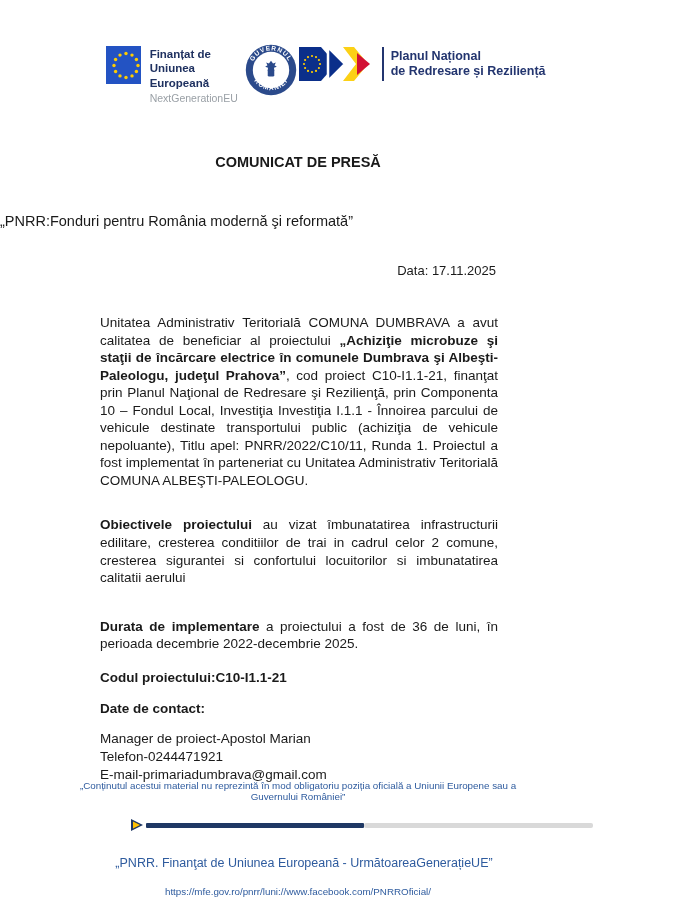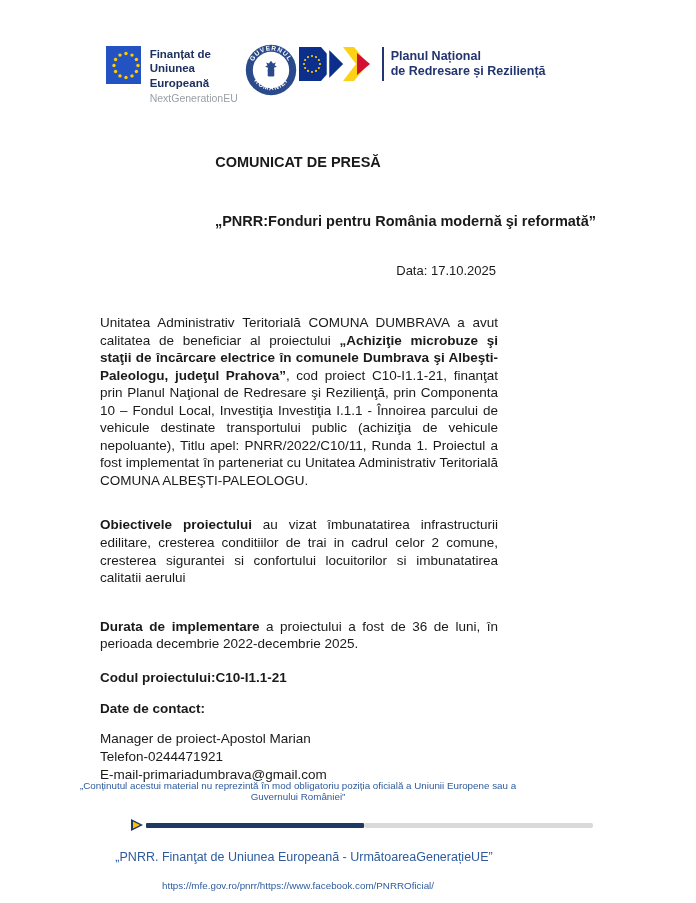--- a/index.html
+++ b/index.html
@@ -14,39 +14,39 @@
   .eu-text { padding-top:1px; }
   .eu-text .l1, .eu-text .l2 { font-weight:bold; font-size:11.5px; color:#1f3160; line-height:1.25; }
   .eu-text .l3 { font-size:10.5px; color:#9aa0a6; margin-top:2px; }
   .gov-logo { margin-top:-4px; }
   .pnrr-logo { display:flex; align-items:center; gap:7px; margin-top:0; }
   .pnrr-divider { width:1.5px; height:34px; background:#23356f; }
   .pnrr-text { font-weight:bold; font-size:12.5px; color:#23356f; line-height:1.2; white-space:nowrap; }
 
   
   .title    { margin-top:50px; text-align:center; font-weight:bold; font-size:14.5px; }
-  .subtitle { margin-top:43px; text-align:right; font-weight:bold; font-size:14.5px; }
+  .subtitle { margin-top:43px; text-align:left; font-weight:normal; font-size:14.5px; }
   .dateline { margin:34px 100px 0 0; text-align:right; font-size:13px; }
 
   
   .content { margin:36px 98px 4px 100px; font-size:13.5px; line-height:1.3; }
   .content p { text-align:justify; }
   .p-gap  { margin-top:27px; }
   .p-gap2 { margin-top:31px; }
   .code-line    { margin-top:16px; font-weight:bold; text-align:left; }
   .contact-head { margin-top:14px; font-weight:bold; text-align:left; }
   .contact-lines { margin-top:12px; line-height:1.35; }
 
   
   .footer { position:absolute; left:0; right:0; top:780px; }
   .disclaimer { text-align:center; font-size:9.8px; color:#2e5b9e; padding:0 60px; }
   .bar-row { display:flex; align-items:center; margin:16px 0 0 130px; width:463px; }
   .bar-navy { height:5px; background:#1f3864; width:218px; border-radius:1px; }
   .bar-gray { height:5px; background:#d9d9d9; flex:1; border-radius:2px; }
-  .pnrr-footer-line { margin-top:18px; text-align:center; font-size:12.5px; color:#2e5b9e;padding-left:12px; }
+  .pnrr-footer-line { margin-top:24px; text-align:center; font-size:12.5px; color:#2e5b9e;padding-left:12px; }
   .links-row { margin-top:16px; display:flex; justify-content:center; 
                font-size:9.8px; color:#2e5b9e; }
   .links-row span { cursor:pointer; }
 </style>
 </head>
 <body>
 
 <div class="page">
 
   <div class="logos">
@@ -121,21 +121,21 @@
       <div class="pnrr-divider"></div>
       <div class="pnrr-text">
         <div>Planul Național</div>
         <div>de Redresare și Reziliență</div>
       </div>
     </div>
   </div>
 
   <div class="title">COMUNICAT DE PRESĂ</div>
   <div class="subtitle">„PNRR:Fonduri pentru România modernă şi reformată”</div>
-  <div class="dateline">Data: 17.10.2025</div>
+  <div class="dateline">Data: 17.11.2025</div>
 
   <div class="content">
     <p><span>Unitatea Administrativ Teritorială COMUNA DUMBRAVA a avut calitatea de beneficiar al proiectului </span><b>„Achiziţie microbuze şi staţii de încărcare electrice în comunele Dumbrava şi Albeşti-Paleologu, judeţul Prahova”</b><span>, cod proiect C10-I1.1-21, finanţat prin Planul Naţional de Redresare şi Rezilienţă, prin Componenta 10 – Fondul Local, Investiţia Investiţia I.1.1 - Înnoirea parcului de vehicule destinate transportului public (achiziţia de vehicule nepoluante), Titlu apel: PNRR/2022/C10/11, Runda 1. Proiectul a fost implementat în parteneriat cu Unitatea Administrativ Teritorială COMUNA ALBEŞTI-PALEOLOGU.</span></p>
 
     <p class="p-gap"><b>Obiectivele proiectului</b><span> au vizat îmbunatatirea infrastructurii edilitare, cresterea conditiilor de trai in cadrul celor 2 comune, cresterea sigurantei si confortului locuitorilor si imbunatatirea calitatii aerului</span></p>
 
 
     <p class="p-gap2"><b>Durata de implementare</b><span> a proiectului a fost de 36 de luni, în perioada decembrie 2022-decembrie 2025.</span></p>
 
     <p class="code-line">Codul proiectului:C10-I1.1-21</p>
@@ -158,17 +158,17 @@
         <polygon points="3,3.5 10,7 3,10.5" fill="#ffc000"></polygon>
       </svg>
       <div class="bar-navy"></div>
       <div class="bar-gray"></div>
     </div>
 
     <div class="pnrr-footer-line">„PNRR. Finanţat de Uniunea Europeană - UrmătoareaGenerațieUE”</div>
 
     <div class="links-row">
       <span>https://mfe.gov.ro/pnrr/</span>
-      <span>https://www.facebook.com/PNRROficial/</span>
+      <span>luni://www.facebook.com/PNRROficial/</span>
     </div>
   </div>
 
 </div>
 
 </body></html>

